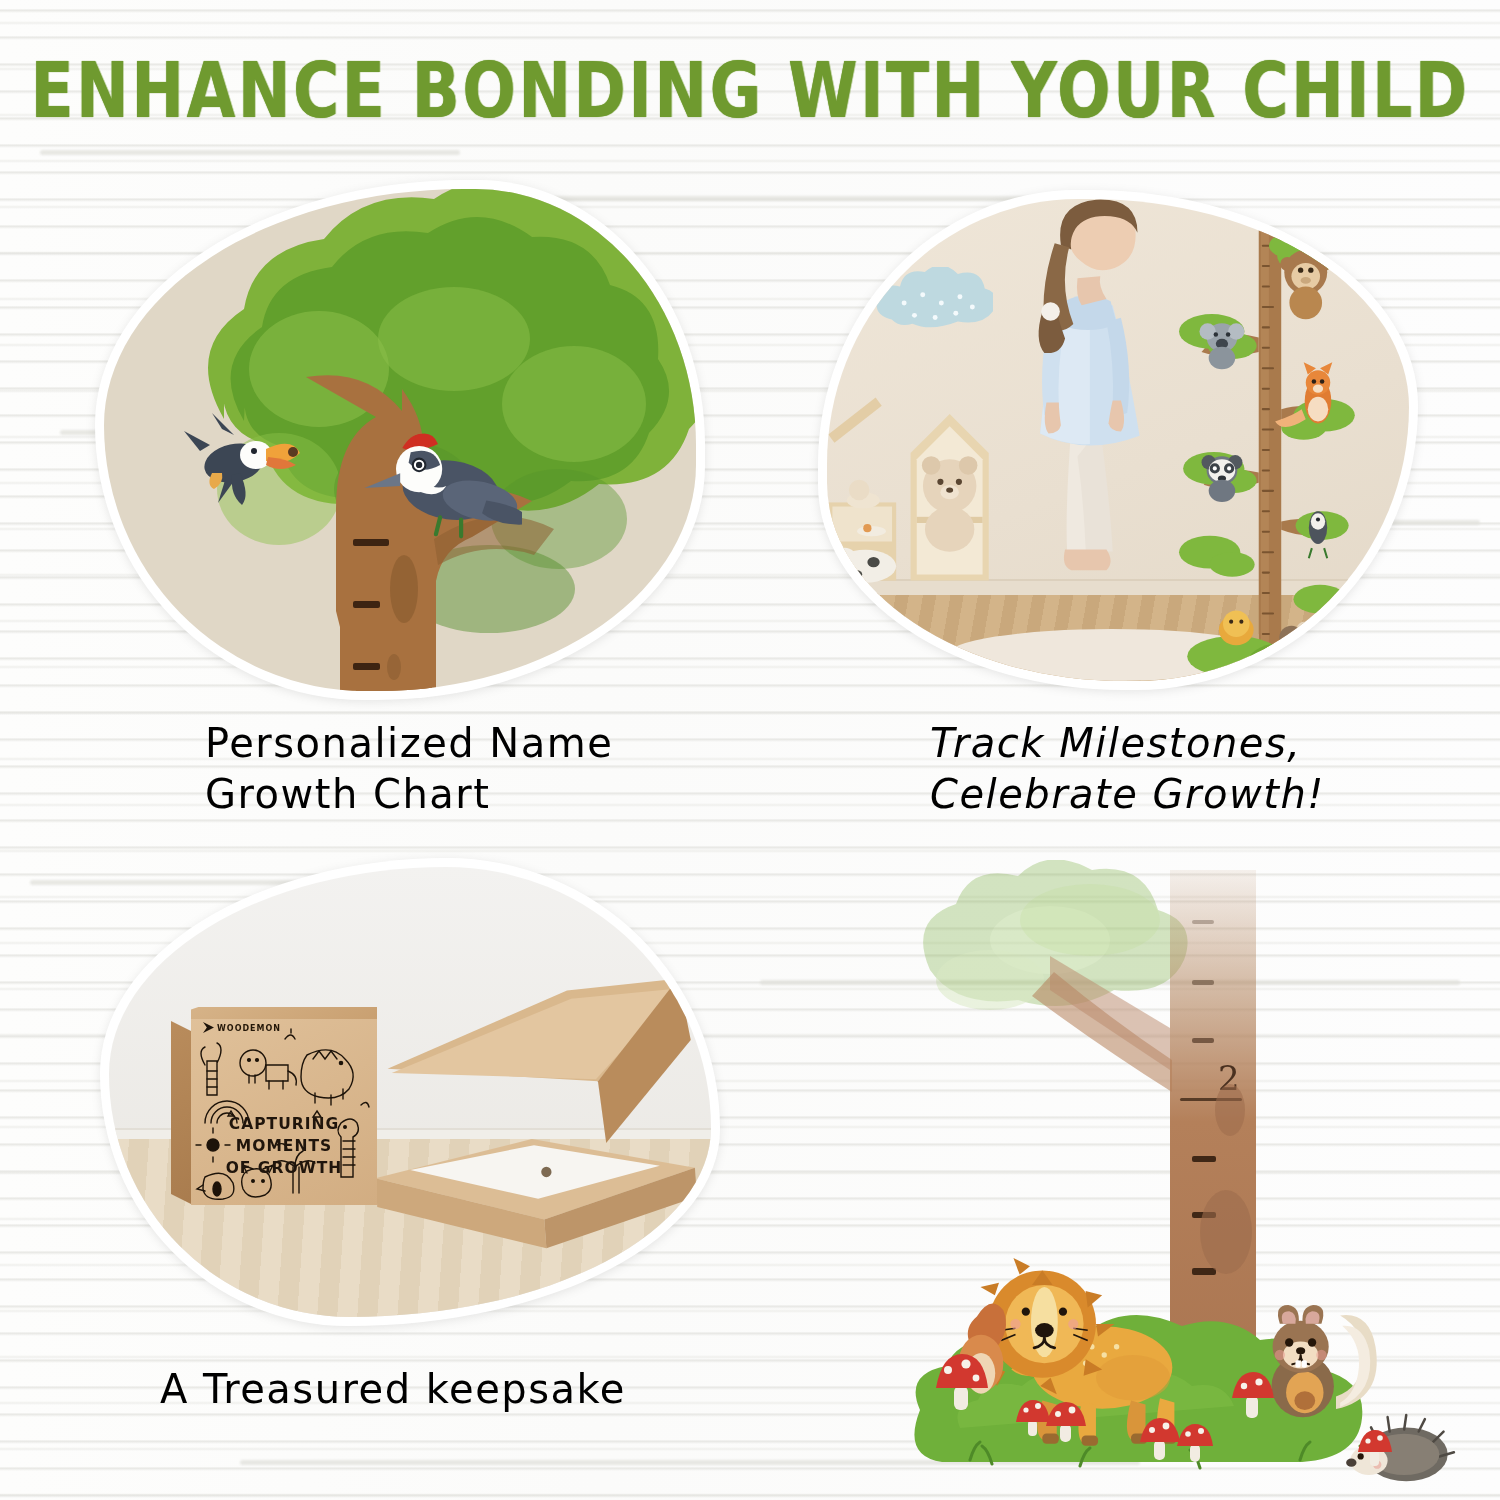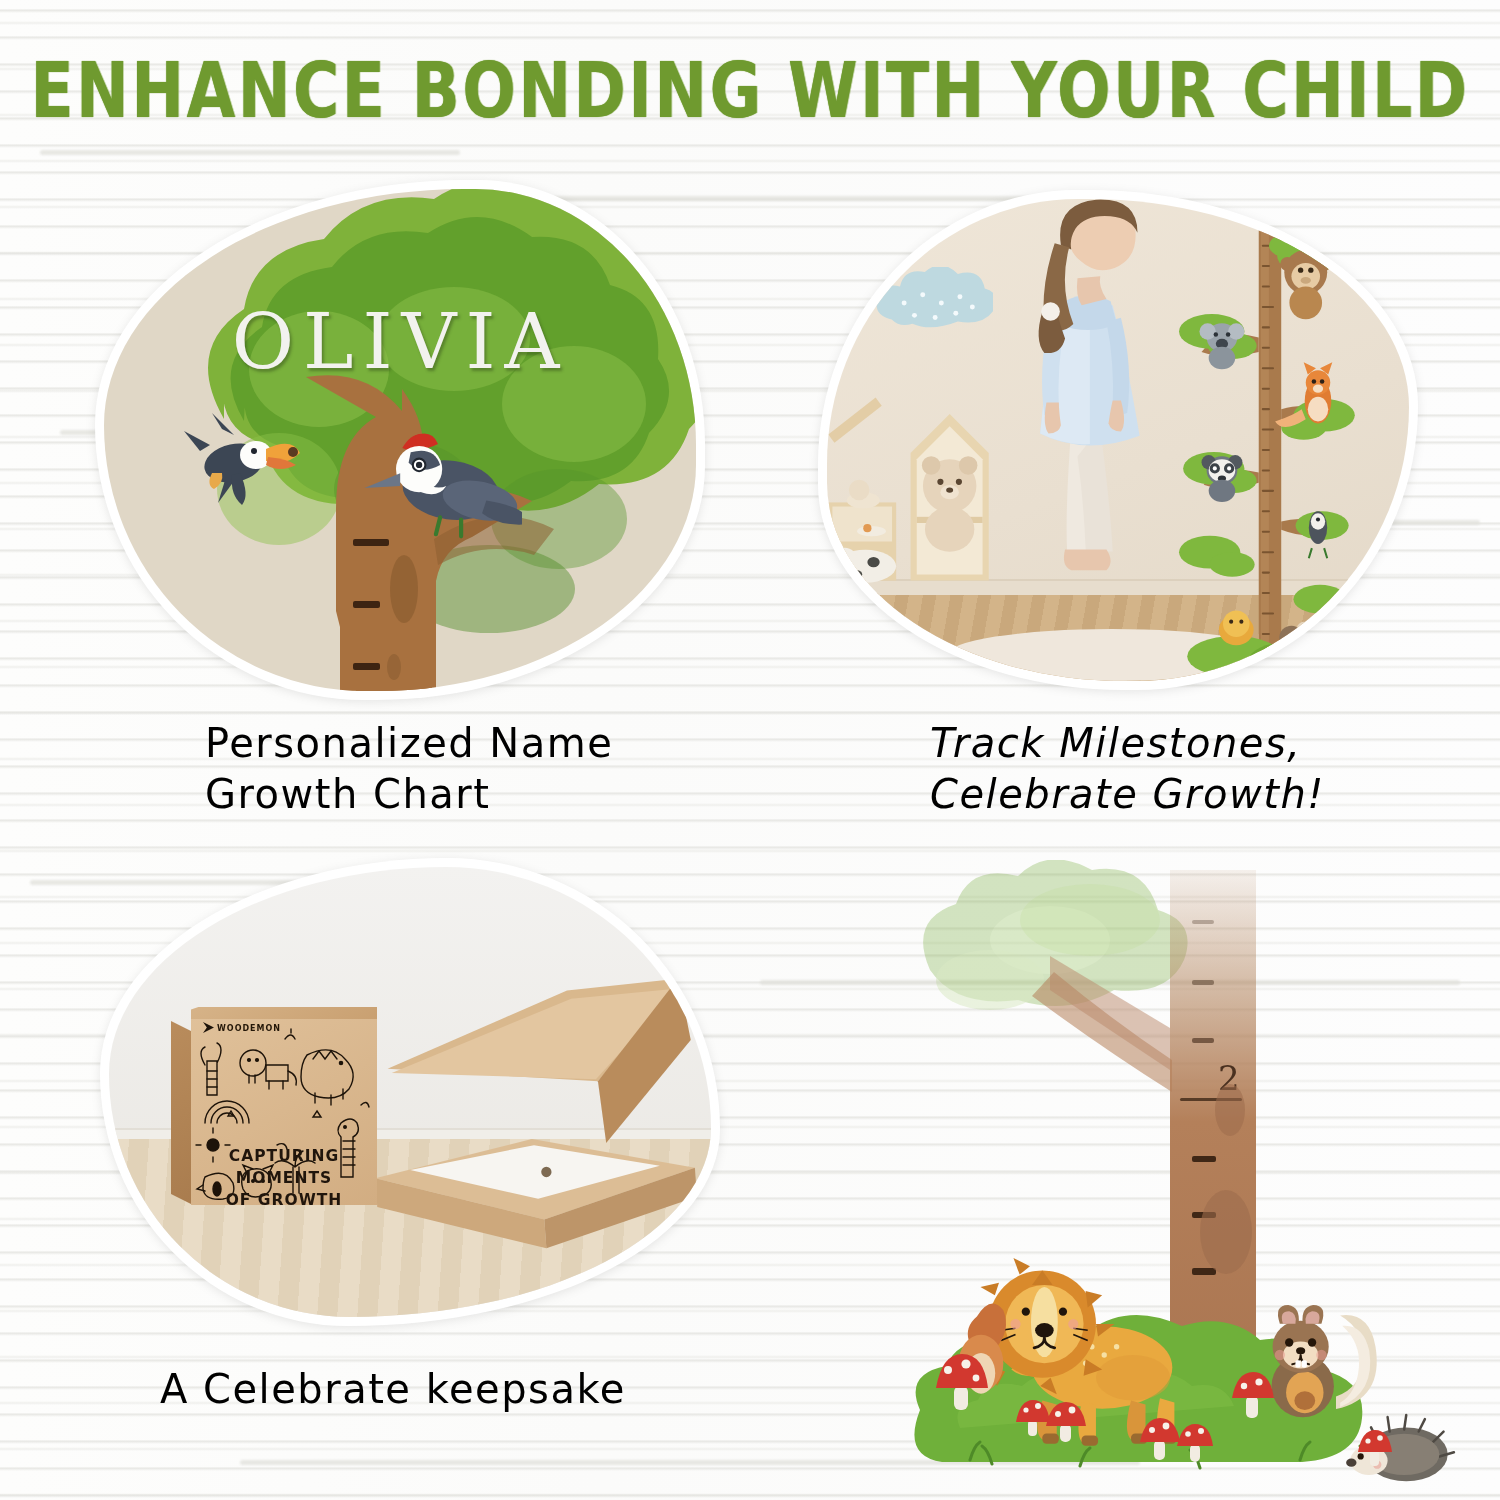--- a/index.html
+++ b/index.html
@@ -171,21 +171,20 @@
       <path d="M126 72 q38 6 44 22 q-30 4-48-10z" fill="#4a5465"></path>
       <circle cx="62" cy="42" r="22" fill="#fdfdfb"></circle>
       <path d="M54 26 q22-6 28 12 q-18 10-30-2z" fill="#4a5465"></path>
       <path d="M44 46 L10 60 L44 58 Z" fill="#6b7687"></path>
       <circle cx="62" cy="38" r="6" fill="#fff" stroke="#20262f" stroke-width="2"></circle>
       <circle cx="62" cy="38" r="3" fill="#20262f"></circle>
       <path d="M66 56 q14 6 22 2 q-8 12-24 6z" fill="#fdfdfb"></path>
       <path d="M82 88 l-4 16 M102 90 l0 16" stroke="#3a7a2e" stroke-width="4" stroke-linecap="round"></path>
     </svg>
 
-    <div id="olivia" style="top:108px;">OLIVIA</div>
   </div>
 </div>
 <div class="caption" style="left:205px;top:718px;">Personalized Name
 Growth Chart</div>
 
 <div class="panel" style="left:818px;top:190px;width:600px;height:500px;">
   <div class="blob r2"></div>
   <div class="blob-inner r2">
     <div id="p2-wall"></div>
     <div id="p2-floor"></div>
@@ -424,30 +423,30 @@
             <path d="M94 24 q6-8 10 0 M100 18 v-4"></path>
             <path d="M126 96 l4 6 l-8 0z"></path>
             <path d="M40 96 l3 5 l-6 0z"></path>
             <path d="M170 90 q6-6 8 2"></path>
             <path d="M86 130 q8-4 10 4"></path>
           </g>
         </svg>
         <div id="box-logo" style="left:26px;top:9px;">WOODEMON</div>
         <div style="position:absolute;left:12px;top:7px;width:11px;height:11px;background:#1d1309;
                     clip-path:polygon(0 0,100% 50%,0 100%,35% 50%);"></div>
-        <div id="box-front-text" style="top:98px;white-space:pre-line;margin-top:32px;">CAPTURING
+        <div id="box-front-text" style="top:98px;white-space:pre-line;">CAPTURING
 MOMENTS
 OF GROWTH</div>
       </div>
       <div class="kraft" style="position:absolute;left:20px;top:-8px;width:186px;height:12px;
            clip-path:polygon(0 20%,4% 0,100% 0,100% 100%,0 100%);"></div>
     </div>
   </div>
 </div>
-<div class="caption" style="left:160px;top:1364px;">A Celebrate keepsake</div>
+<div class="caption" style="left:160px;top:1364px;">A Treasured keepsake</div>
 
 <div id="br">
 
   <svg viewBox="0 0 600 640" style="position:absolute;inset:0;width:100%;height:100%">
     <g opacity=".30">
       <path d="M30 110 q-22-50 26-66 q14-40 62-28 q30-30 74-6 q52-8 66 40 q40 12 26 50 q-16 36-70 30 q-46 26-96 10 q-62 8-88-30z" fill="#74ab3a"></path>
       <ellipse cx="150" cy="80" rx="60" ry="34" fill="#96c75b" opacity=".7"></ellipse>
       <ellipse cx="90" cy="120" rx="54" ry="30" fill="#8cc04a" opacity=".55"></ellipse>
     </g>
     <g opacity=".22">

